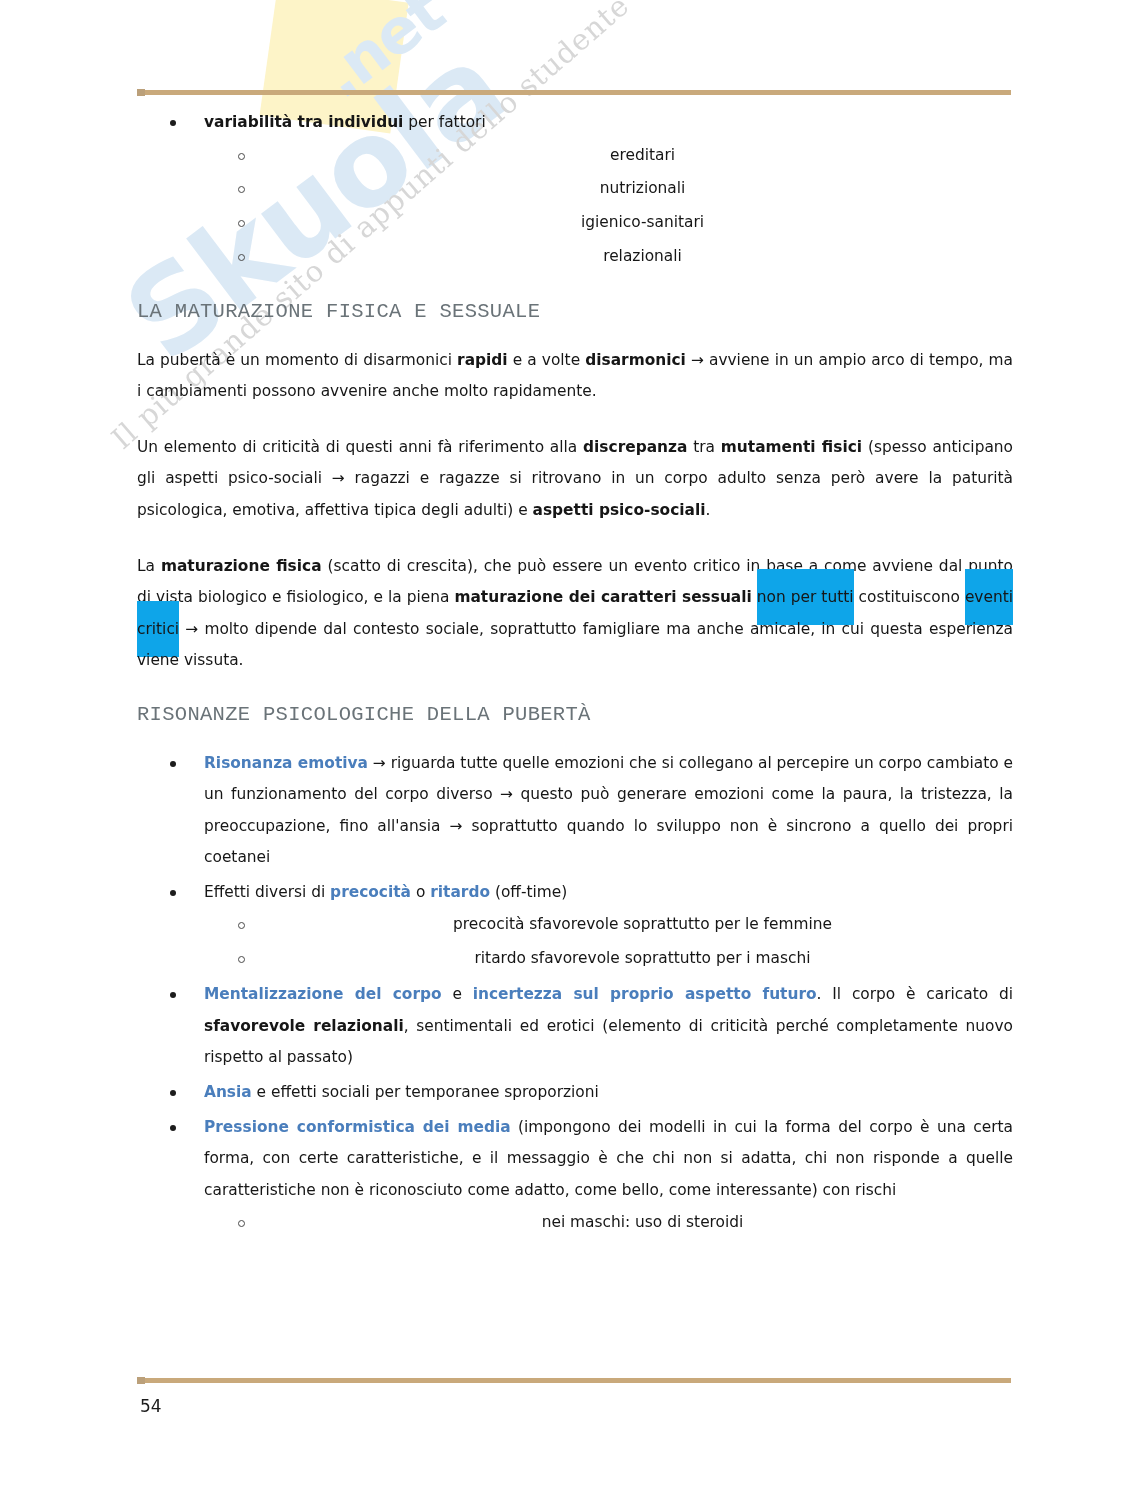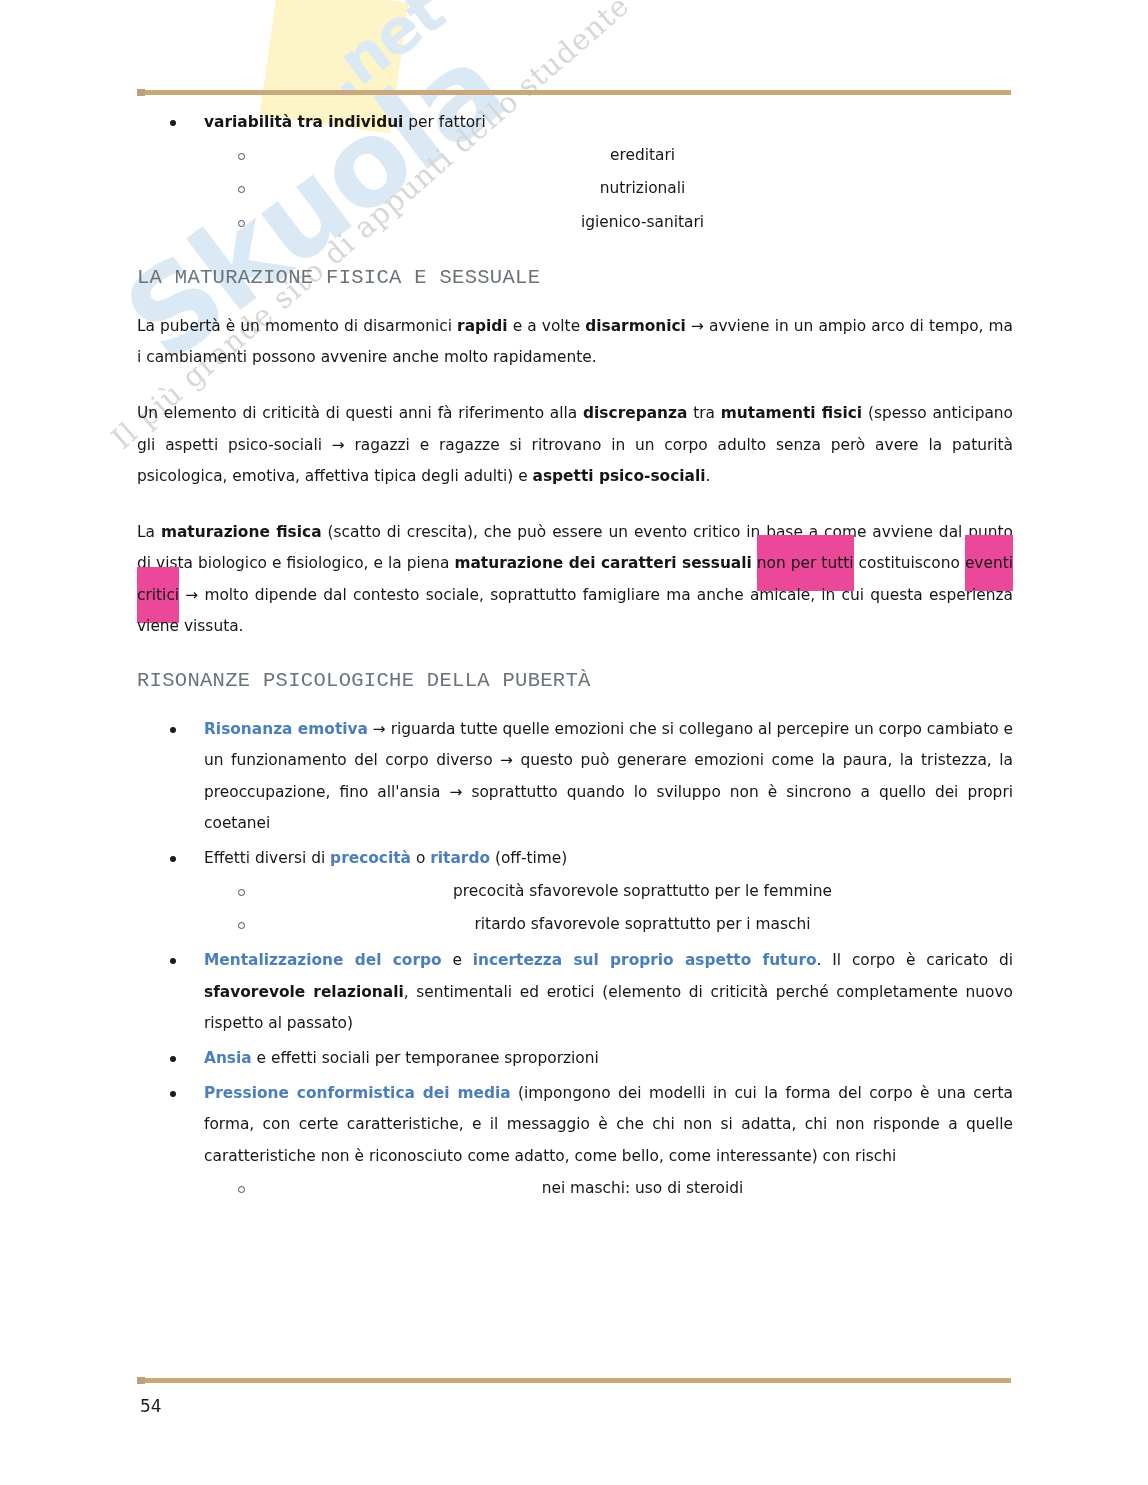--- a/index.html
+++ b/index.html
@@ -134,21 +134,21 @@
     margin: 0 0 24px 0;
     line-height: 2.05;
     text-align: justify;
     font-size: 15.4px;
     color: #161616;
   }
   p.body-para:last-child { margin-bottom: 0; }
 
   b, strong { font-weight: bold; }
   .hl {
-    background: #ec4899;
+    background: #0ea5e9;
     padding: 19px 0;
   }
   .blue {
     color: #4a7ebc;
     font-weight: bold;
   }
 
   
   ul.lv1 {
     list-style: none;
@@ -216,20 +216,21 @@
 
   <div class="content">
 
     <ul class="lv1 list-block-top">
       <li>
         <b>variabilità tra individui</b><span> per fattori</span>
         <ul class="lv2">
           <li>ereditari</li>
           <li>nutrizionali</li>
           <li>igienico-sanitari</li>
+          <li>relazionali</li>
         </ul>
       </li>
     </ul>
 
     <h2 class="section-heading">LA MATURAZIONE FISICA E SESSUALE</h2>
 
     <p class="body-para"><span>La pubertà è un momento di disarmonici </span><b>rapidi</b><span> e a volte </span><b>disarmonici</b><span> → avviene in un ampio arco di tempo, ma i cambiamenti possono avvenire anche molto rapidamente.</span></p>
 
     <p class="body-para"><span>Un elemento di criticità di questi anni fà riferimento alla </span><b>discrepanza</b><span> tra </span><b>mutamenti fisici</b><span> (spesso anticipano gli aspetti psico-sociali → ragazzi e ragazze si ritrovano in un corpo adulto senza però avere la paturità psicologica, emotiva, affettiva tipica degli adulti) e </span><b>aspetti psico-sociali</b><span>.</span></p>
 

